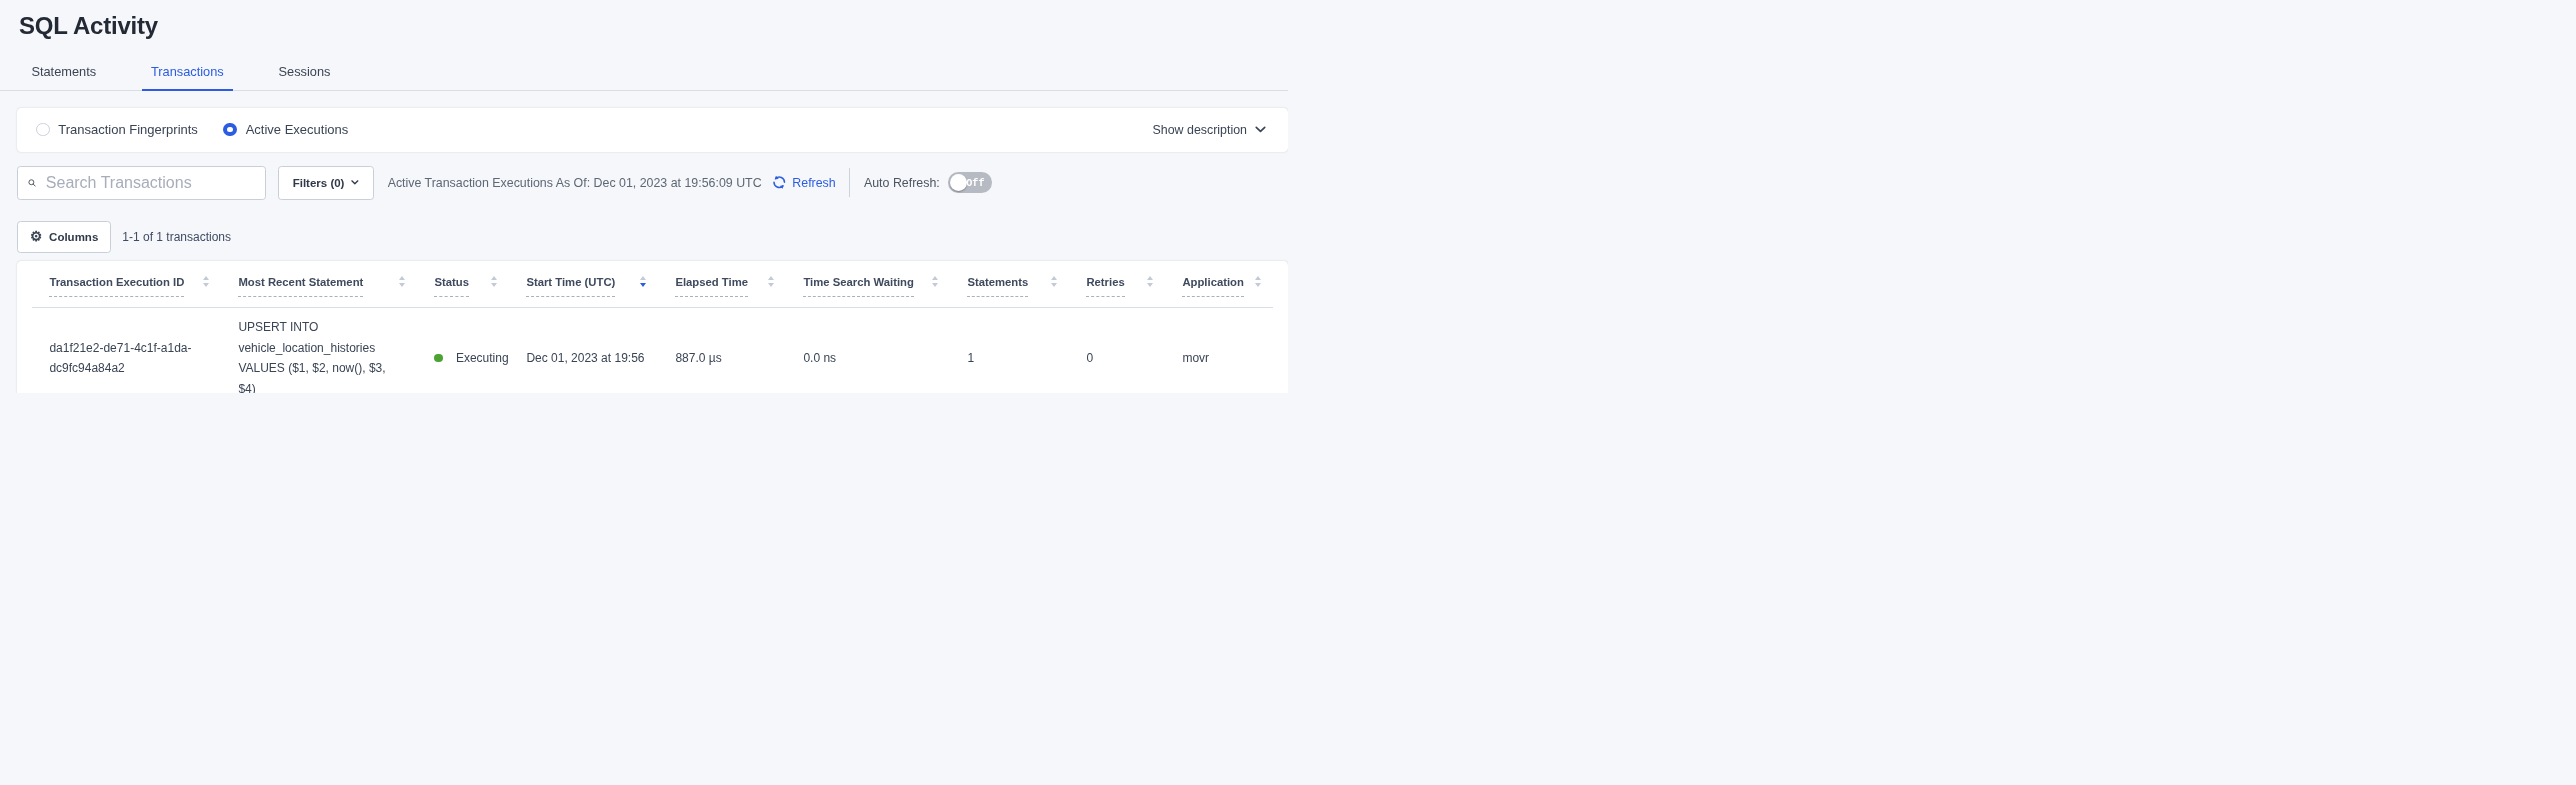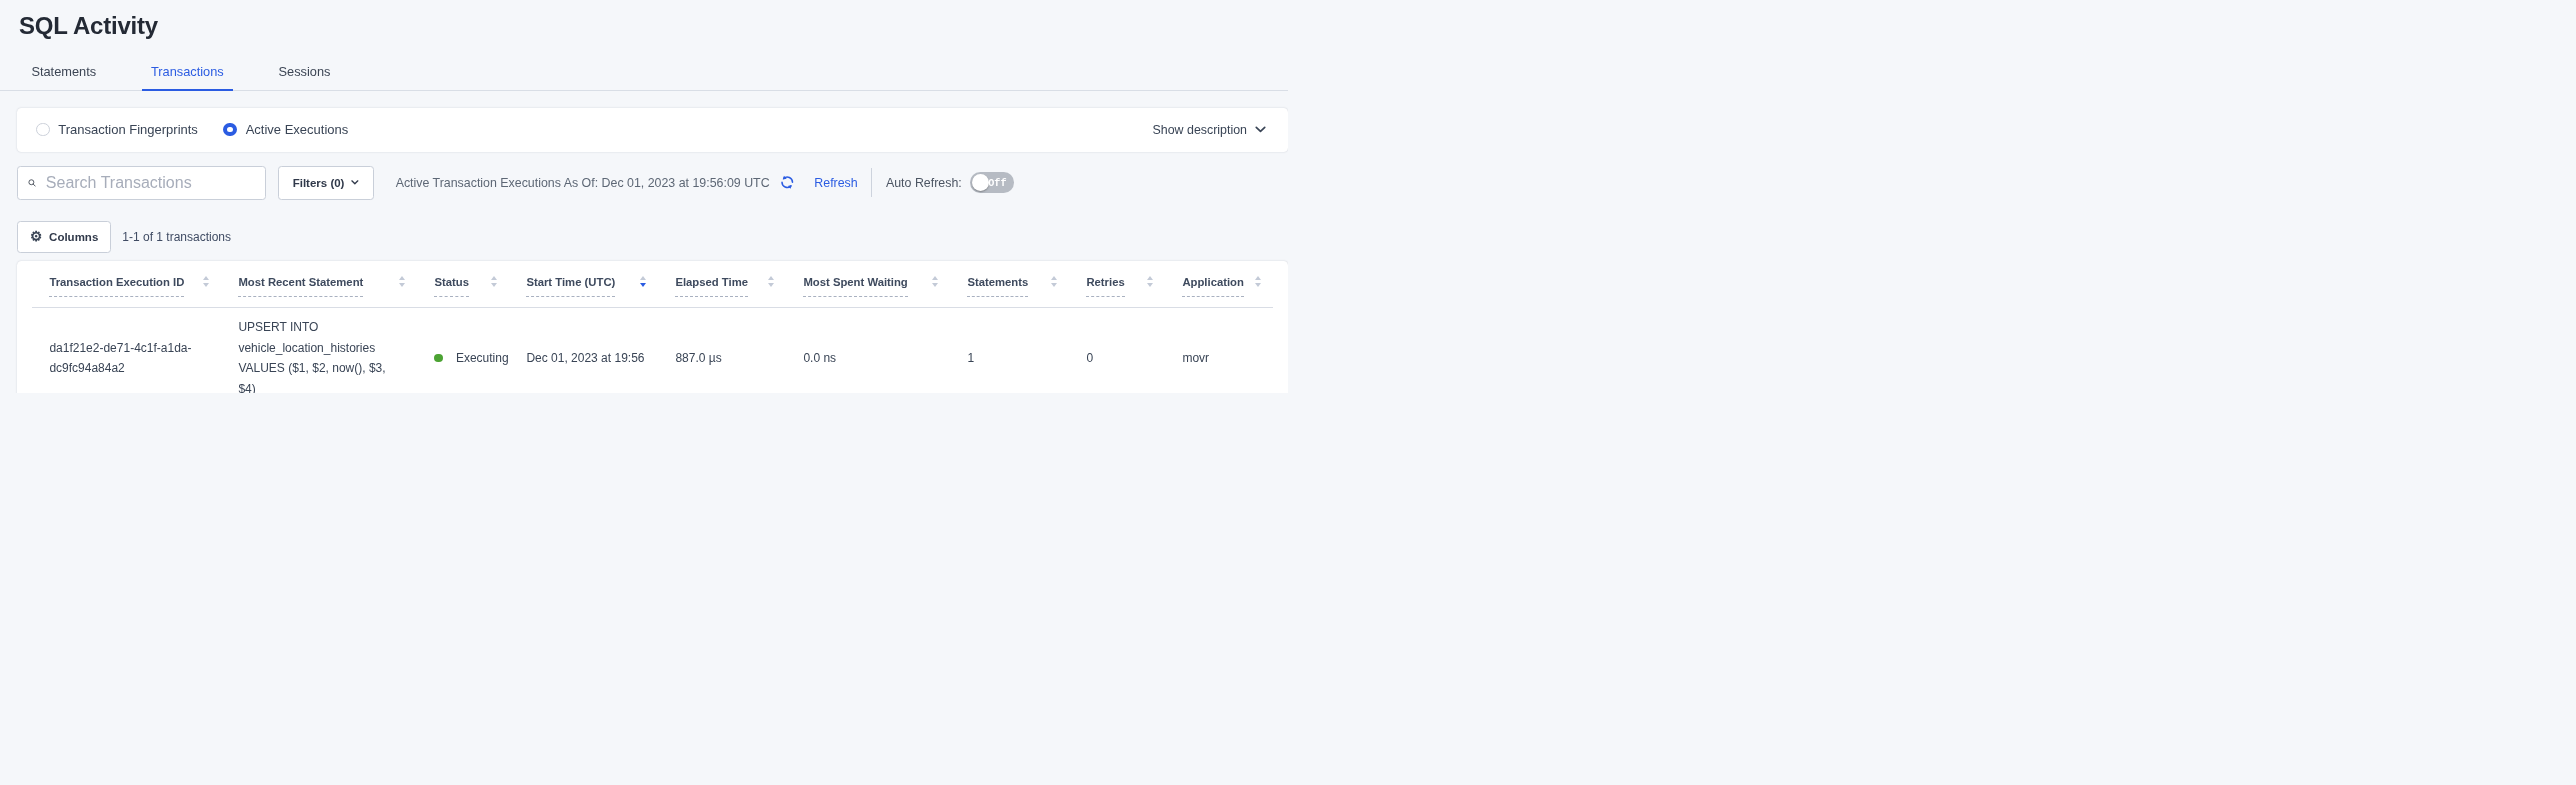--- a/index.html
+++ b/index.html
@@ -64,23 +64,23 @@
     border:none; outline:none; flex:1; font-size:16px;
     font-family:"Liberation Sans", sans-serif; color:#394455; background:transparent;
   }
   .search-box input::placeholder { color:#a7adba; }
   .filters-btn {
     margin-left:12px; height:34px; background:#fff;
     border:0.9px solid #c9cfd9; border-radius:3.4px;
     display:flex; align-items:center; gap:6.8px; padding:0 13.7px;
     font-size:11.5px; font-weight:700; color:#30394a; cursor:pointer; white-space:nowrap;
   }
-  .asof-text { margin-left:22px; font-size:12.4px; color:#5d6775; white-space:nowrap; }
+  .asof-text { margin-left:14px; font-size:12.4px; color:#5d6775; white-space:nowrap; }
   .refresh-link {
-    margin-left:10.2px; display:flex; align-items:center; gap:20px;
+    margin-left:10.2px; display:flex; align-items:center; gap:6px;
     font-size:12.4px; color:#2b5ce2; cursor:pointer; white-space:nowrap;
   }
   .v-divider { width:0.9px; height:29px; background:#cdd3dd; margin:0 13.7px; }
   .auto-refresh-label { font-size:12.4px; color:#4c5563; white-space:nowrap; }
   .toggle {
     margin-left:8.5px; width:44px; height:20.5px; border-radius:10.2px;
     background:#b6bbc3; position:relative; cursor:pointer; flex:none;font-family:Liberation Mono, monospace;
   }
   .toggle-knob {
     position:absolute; left:1.7px; top:1.7px; width:17px; height:17px;
@@ -257,21 +257,21 @@
             <div class="th-inner">
               <span class="th-label">Elapsed Time</span>
               <span class="sort">
                   <i class="tri up"></i>
                   <i class="tri down"></i>
                 </span>
             </div>
           </th>
           <th>
             <div class="th-inner">
-              <span class="th-label">Most Spent Waiting</span>
+              <span class="th-label">Time Search Waiting</span>
               <span class="sort">
                   <i class="tri up"></i>
                   <i class="tri down"></i>
                 </span>
             </div>
           </th>
           <th>
             <div class="th-inner">
               <span class="th-label">Statements</span>
               <span class="sort">

